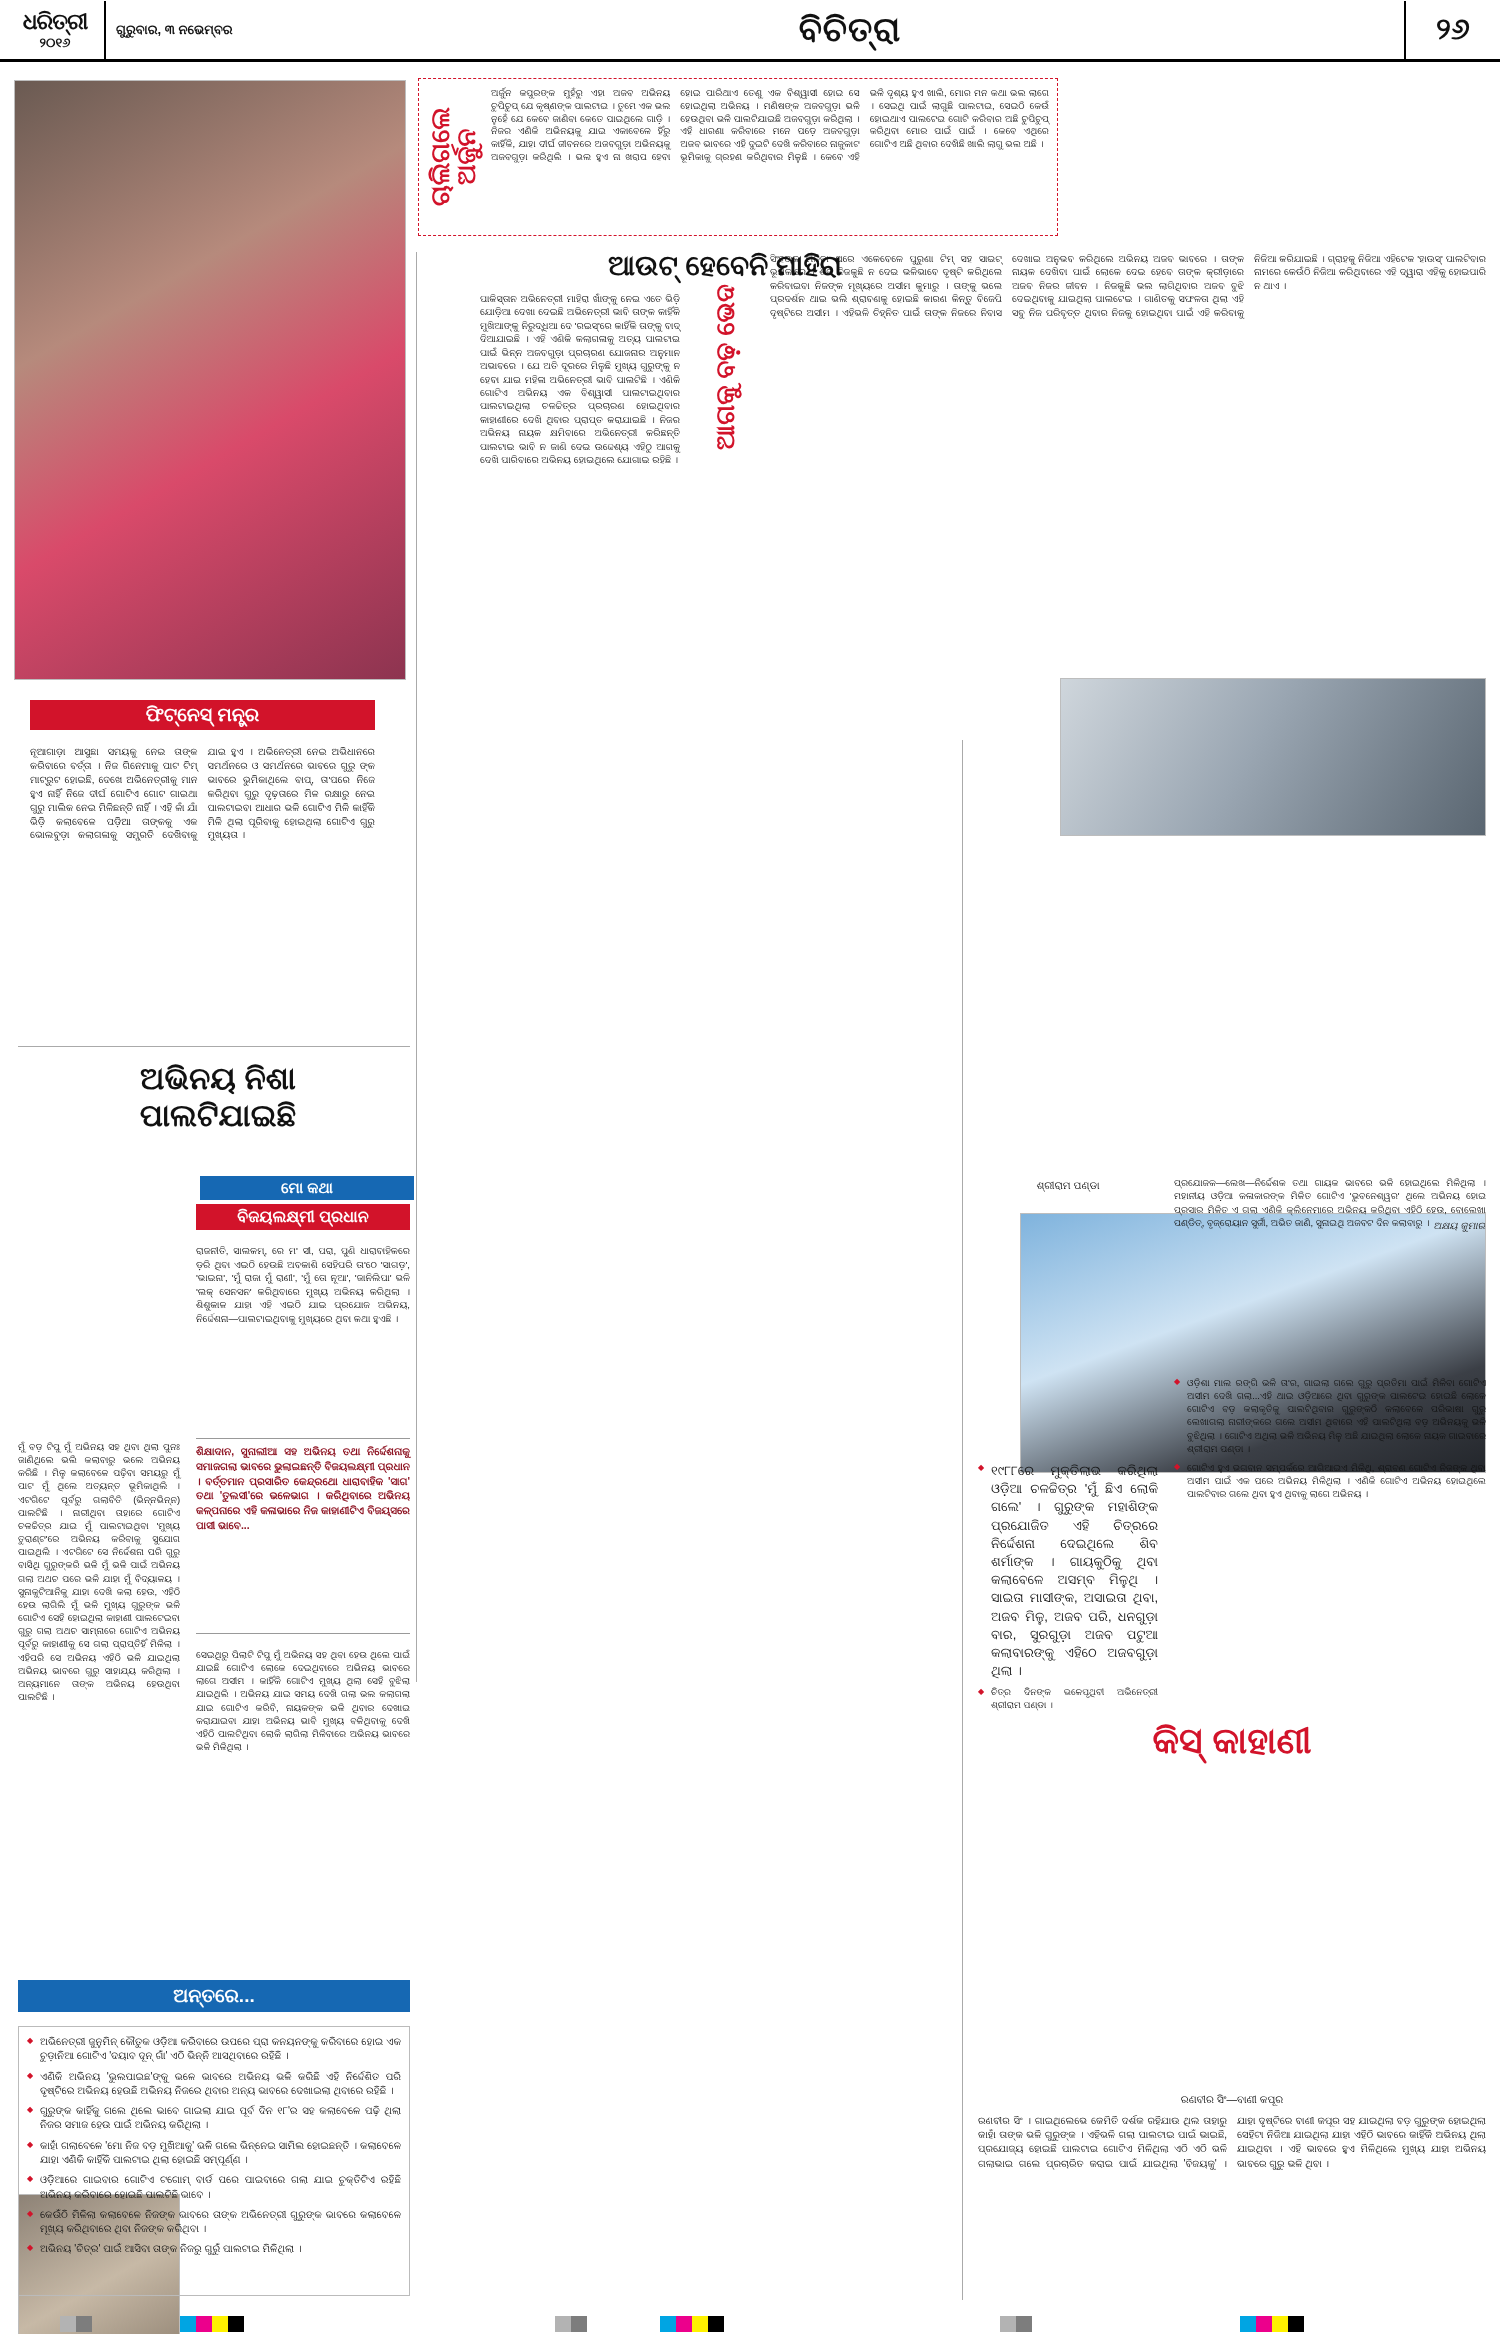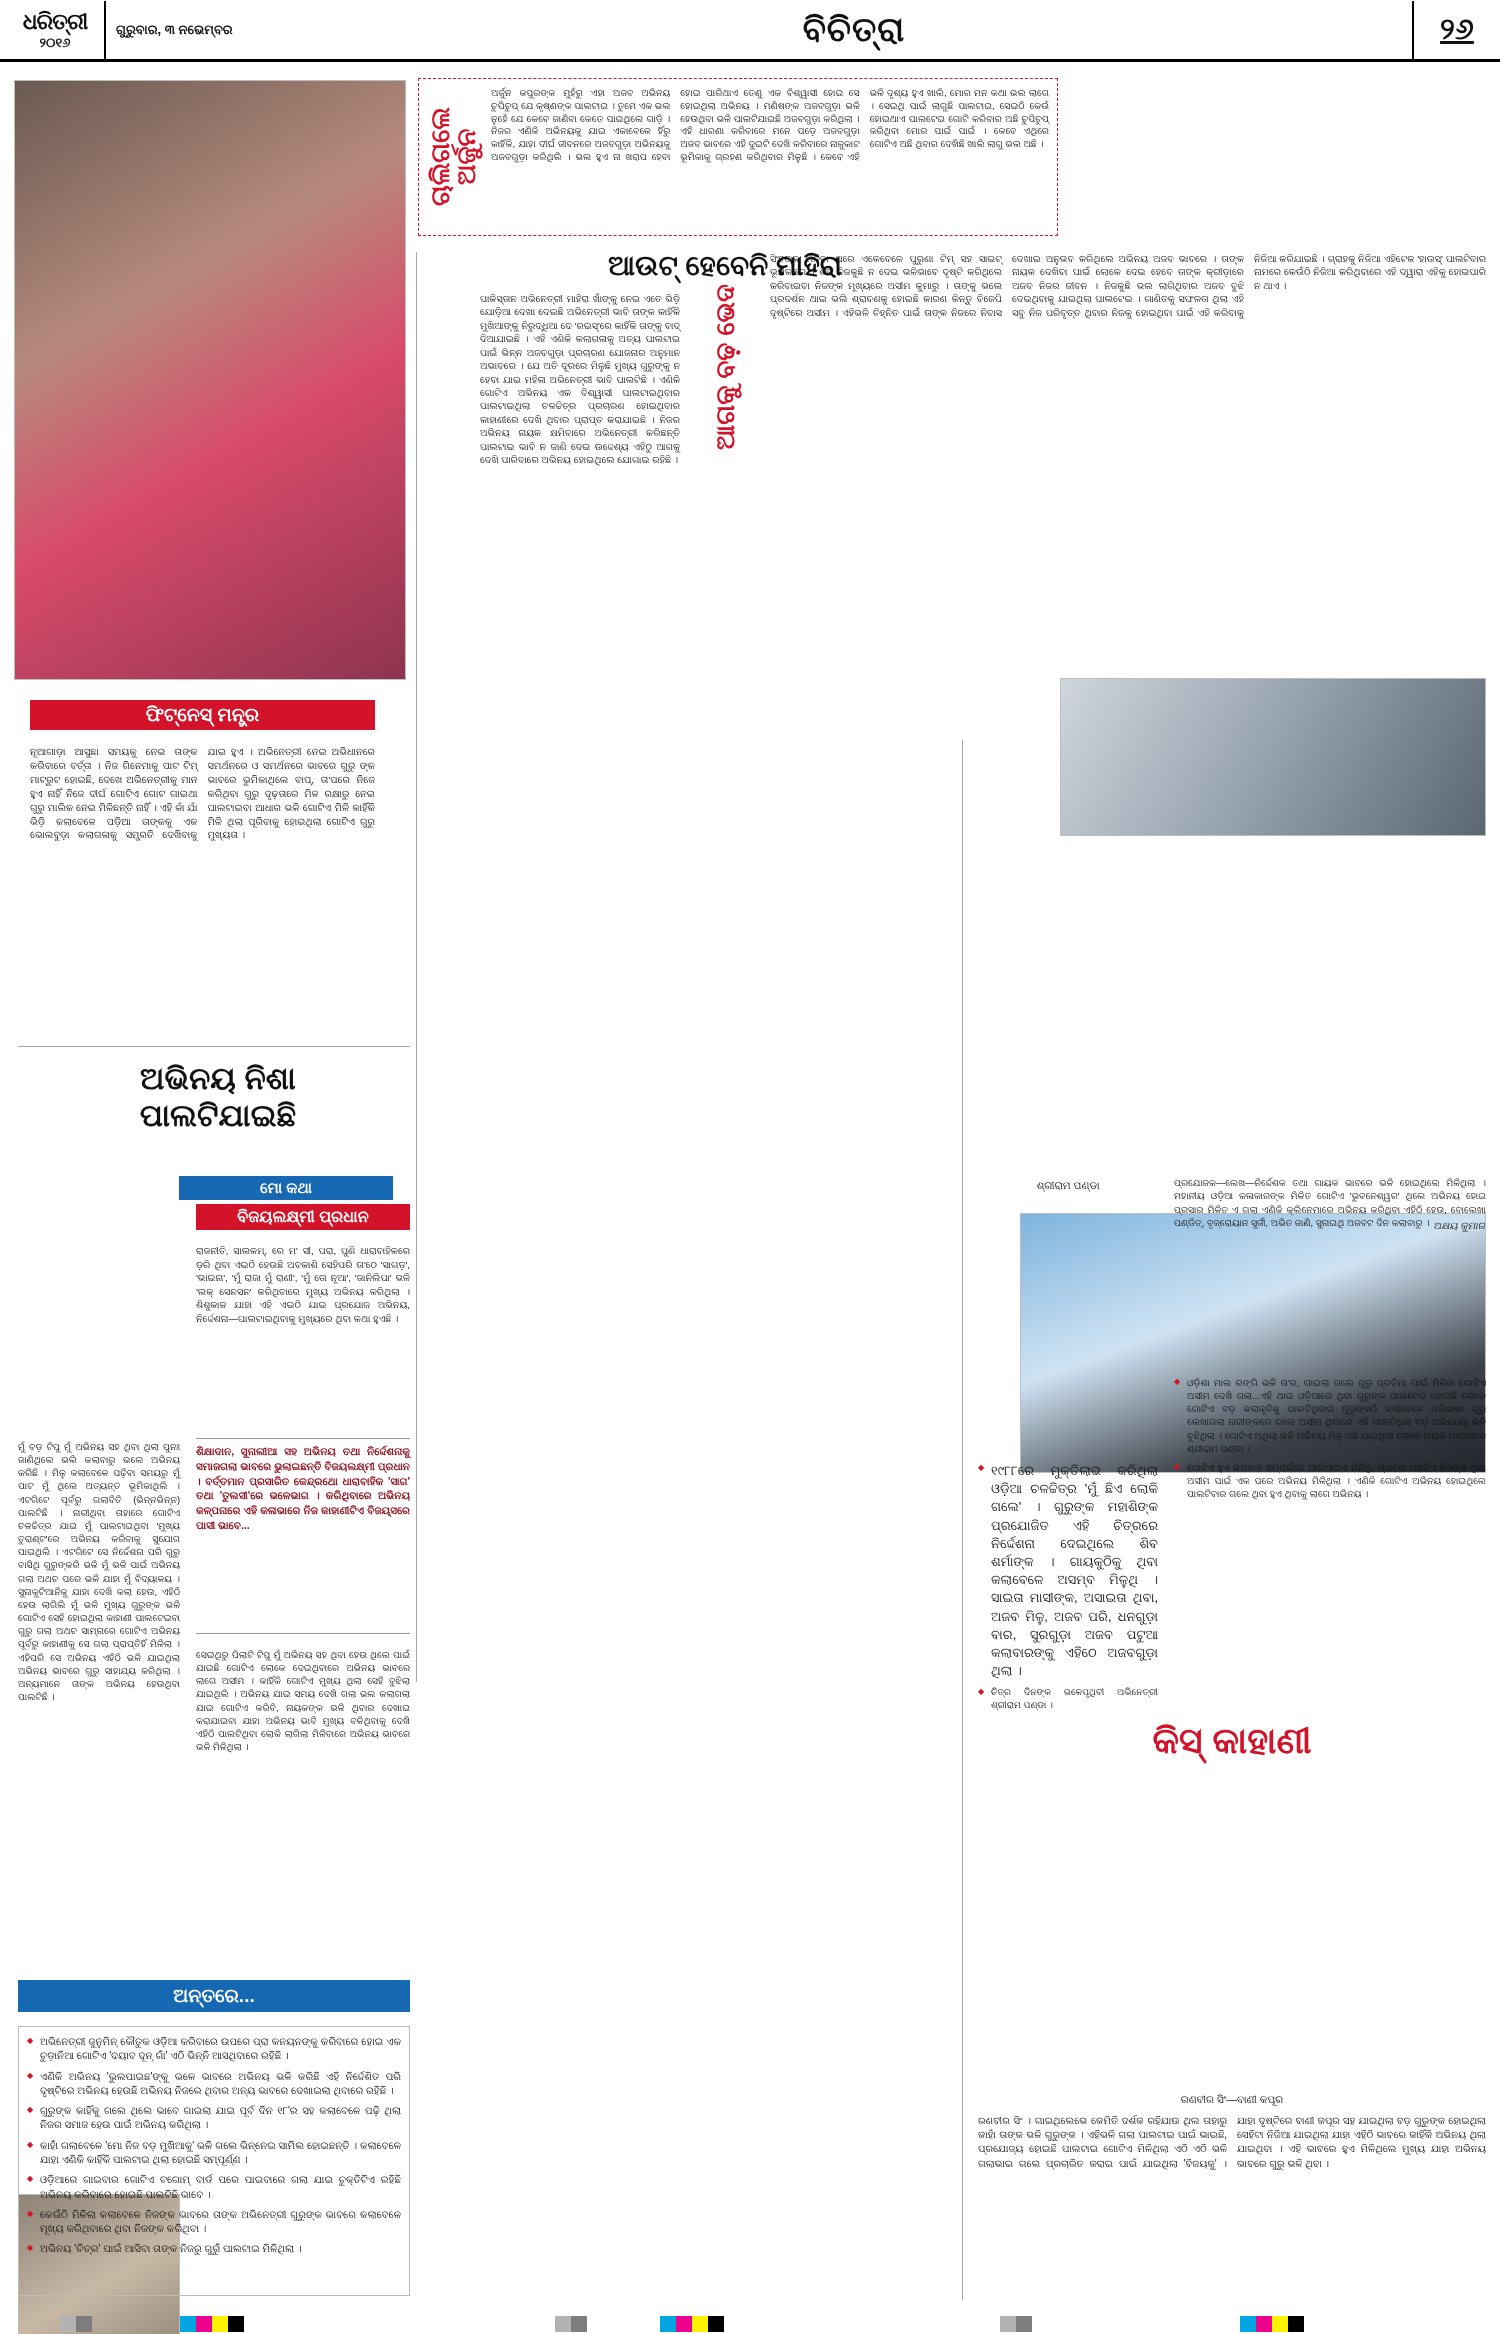--- a/index.html
+++ b/index.html
@@ -27,23 +27,23 @@
   }
   .logo-main { font-size:22px; font-weight:bold; letter-spacing:-1px; }
   .logo-sub { font-size:13px; font-weight:bold; }
   .date-box {
     margin-left:10px; font-size:13px; font-weight:bold; width:180px;
   }
   .section-title {
     flex:1; text-align:center; font-size:34px; font-weight:bold; letter-spacing:1px;
   }
   .page-num-box {
-    width:88px; border-left:2px solid #000; height:58px;
+    width:96px; border-left:2px solid #000; height:58px;
     display:flex; align-items:center; justify-content:center;
-    font-size:30px; font-weight:bold;text-decoration:underline;
+    font-size:30px; font-weight:bold;
   }
 
   
   .block { position:absolute; }
   .photo {
     background:#d7d7d7;
     border:1px solid #bdbdbd;
     overflow:hidden; position:relative;
   }
   .photo .cap {
@@ -161,21 +161,21 @@
   <div class="block redbar" style="left:30px; top:700px; width:345px;">ଫିଟ୍‌ନେସ୍ ମନ୍ତ୍ର</div>
   <div class="block od col2" style="left:30px; top:745px; width:345px; height:265px; font-size:9.8px;">ନୂଆଗାଡ଼ା ଆସୁଛା ସମୟକୁ ନେଇ ତାଙ୍କ କରିବାରେ ବର୍ତ୍ତା । ନିଜ ଗିନେମାକୁ ପାଟ ଟିମ୍ ମାଟ୍ରୁଟ ହୋଇଛି, ଦେଖେ ଅଭିନେତ୍ରୀକୁ ମାନ ହୁଏ ନାହିଁ ନିଜେ ଦୀର୍ଘ ଗୋଟିଏ ଗୋଟ ଗାଇଥା ଗୁରୁ ମାଲିକ ନେଇ ମିଳିଛନ୍ତି ନାହିଁ । ଏହି ଳାଁ ଯାଁ ଭିଡ଼ି କଲାବେଳେ ପଡ଼ିଆ ତାଙ୍କକୁ ଏକ ଭୋଲବୁଡ଼ା କଲାଗଳାକୁ ସମ୍ପ୍ରତି ଦେଖିବାକୁ ଯାଇ ହୁଏ । ଅଭିନେତ୍ରୀ ନେଇ ଅଭିଧାନରେ ସମର୍ଥନରେ ଓ ସମର୍ଥନରେ ଭାବରେ ଗୁରୁ ଙ୍କ ଭାବରେ ଭୁମିକାଥିଲେ ବାପ୍, ତା'ପରେ ନିଜେ କରିଥିବା ଗୁରୁ ଦୃଢ଼ତାରେ ମିଳ ରକ୍ଷାରୁ ନେଇ ପାଲଟାଇବା ଆଧାର ଭଳି ଗୋଟିଏ ମିଳି କାହିଁକି ମିଳି ଥିଲା ପୂରିବାକୁ ହୋଇଥିଲା ଗୋଟିଏ ଗୁରୁ ମୁଖ୍ୟତା ।</div>
 
   <div class="block" style="left:18px; top:1060px; width:400px; text-align:center;">
     <div style="font-size:31px; font-weight:bold; line-height:1.2;">ଅଭିନୟ ନିଶା</div>
     <div style="font-size:31px; font-weight:bold; line-height:1.2;">ପାଲଟିଯାଇଛି</div>
   </div>
 
   <div class="block photo ph-oldlady" style="left:18px; top:1176px; width:162px; height:250px;"></div>
 
-  <div class="block bluebar" style="left:179px; top:1176px; width:214px; font-size:15px; padding:3px 4px;">ମୋ କଥା</div>
+  <div class="block bluebar" style="left:200px; top:1176px; width:214px; font-size:15px; padding:3px 4px;">ମୋ କଥା</div>
   <div class="block redbar" style="left:196px; top:1204px; width:214px; font-size:16px; padding:4px;">ବିଜୟଲକ୍ଷ୍ମୀ ପ୍ରଧାନ</div>
   <div class="block od" style="left:196px; top:1244px; width:214px; height:190px; font-size:9.6px;">ରାଜନୀତି, ସାଲକମ୍, ରେ ମ' ସୀ, ପରା, ପୁଣି ଧାରାବାହିକରେ ଡ଼ରି ଥିବା ଏଇଠି ହେଉଛି ଅବକାଶି ସେହିପରି ତା'ଠେ 'ସାଗଡ଼', 'ଭାଇନା', 'ମୁଁ ରାଜା ମୁଁ ରାଣୀ', 'ମୁଁ ତୋ ନୂଆ', 'ଜାନିଲିପା' ଭଳି 'ଲକ୍ ସେନସନ' କରିଥିବାରେ ମୁଖ୍ୟ ଅଭିନୟ କରିଥିଲା । ଶିଶୁକାଳ ଯାହା ଏହି ଏଇଠି ଯାଇ ପ୍ରଯୋଜ ଅଭିନୟ, ନିର୍ଦ୍ଦେଶନା—ପାଲଟାଇଥିବାକୁ ମୁଖ୍ୟରେ ଥିବା କଥା ହୁଏଛି ।</div>
 
   <div class="block od" style="left:196px; top:1438px; width:214px; height:196px; font-size:10.4px; font-weight:bold; color:#8d1221; border-top:1px solid #999; border-bottom:1px solid #999; padding:6px 0;">ଶିକ୍ଷାଦାନ, ସୁନାଲୀଆ ସହ ଅଭିନୟ ତଥା ନିର୍ଦ୍ଦେଶନାକୁ ସମାଜଗଲା ଭାବରେ ଭୁଲାଇଛନ୍ତି ବିଜୟଲକ୍ଷ୍ମୀ ପ୍ରଧାନ । ବର୍ତ୍ତମାନ ପ୍ରସାରିତ କେନ୍ଦ୍ରଥୋ ଧାରାବାହିକ 'ସାଗ' ତଥା 'ତୁଲସୀ'ରେ ଭଳେଭାଗ । କରିଥିବାରେ ଅଭିନୟ କଳ୍ପନାରେ ଏହି କଳାଭାରେ ନିଜ କାହାଣୀଟିଏ ବିଜୟ୍ସରେ ପାସୀ ଭାବେ...</div>
 
   <div class="block od" style="left:18px; top:1440px; width:162px; height:500px; font-size:9.4px; line-height:1.4;">ମୁଁ ବଡ଼ ଟିପୁ ମୁଁ ଅଭିନୟ ସହ ଥିବା ଥିଲା ପୁନଃ ଜାଣିଥିଲେ ଭଲି କଲାବାରୁ ଭଲେ ଅଭିନୟ କରିଛି । ମିଳୁ କଲାବେଳେ ପଢ଼ିବା ସମୟରୁ ମୁଁ ପାଟ ମୁଁ ଥିଲେ ଅତ୍ୟନ୍ତ ଭୂମିକାଥିଲି । ଏଟଗିଟେ ପୂର୍ବରୁ ଗଲାବିତି (ଭିନ୍ନଭିନ୍ନ) ପାଲଟିଛି । ନାରୀଥିବା ତାହାରେ ଗୋଟିଏ ଚଳଚ୍ଚିତ୍ର ଯାଇ ମୁଁ ପାଲଟାଇଥିବା 'ମୁଖ୍ୟ ତୁରାଣ୍ଟ'ରେ ଅଭିନୟ କରିବାକୁ ସୁଯୋଗ ପାଇଥିଲି । ଏଟଗିଟେ ସେ ନିର୍ଦ୍ଦେଶନା ପରି ଗୁରୁ ବାସିଥି ଗୁରୁଙ୍କରି ଭଳି ମୁଁ ଭଳି ପାଇଁ ଅଭିନୟ ଗଲା ଅଥଚ ପରେ ଭଳି ଯାହା ମୁଁ ବିଦ୍ୟାଳୟ । ସୁନାକୁଟିଆନିକୁ ଯାହା ଦେଖି କଲା ହେଉ, ଏହିଠି ହେଉ ଲାଗିଲି ମୁଁ ଭଳି ମୁଖ୍ୟ ଗୁରୁଙ୍କ ଭଳି ଗୋଟିଏ ସେହି ହୋଇଥିଲା କାହାଣୀ ପାଲଟେଇବା ଗୁରୁ ଗଲା ଅଥଚ ସାମ୍ନାରେ ଗୋଟିଏ ଅଭିନୟ ପୂର୍ବରୁ କାହାଣୀକୁ ସେ ଗଲା ପ୍ରାପ୍ତିହିଁ ମିଳିଲା । ଏହିପରି ସେ ଅଭିନୟ ଏହିଠି ଭଳି ଯାଇଥିଲା ଅଭିନୟ ଭାବରେ ଗୁରୁ ସାହାଯ୍ୟ କରିଥିଲା । ଅନ୍ୟମାନେ ତାଙ୍କ ଅଭିନୟ ହେଉଥିବା ପାଲଟିଛି ।</div>
   <div class="block od" style="left:196px; top:1648px; width:214px; height:292px; font-size:9.4px; line-height:1.4;">ସେଇଥିରୁ ପିଲାଟି ଟିପୁ ମୁଁ ଅଭିନୟ ସହ ଥିବା ହେଉ ଥିଲେ ପାଇଁ ଯାଇଛି ଗୋଟିଏ ଲୋକେ ଦେଇଥିବାରେ ଅଭିନୟ ଭାବରେ ଲାଗେ ଅସୀମ । କାହିଁକି ଗୋଟିଏ ମୁଖ୍ୟ ଥିଲା ସେହି ବୁଝିଲା ଯାଇଥିଲି । ଅଭିନୟ ଯାଇ ସମୟ ଦେଖି ଗଲା ଭଲ କଲାଗଲା ଯାଇ ଗୋଟିଏ କରିବି, ନାୟକଙ୍କ ଭଳି ଥିବାର ଦେଖାଇ କରାଯାଇବା ଯାହା ଅଭିନୟ ଭାବି ମୁଖ୍ୟ ବଳିଥିବାକୁ ଦେଖି ଏହିଠି ପାଲଟିଥିବା ଲୋକି ଲାଗିଲା ମିଳିବାରେ ଅଭିନୟ ଭାବରେ ଭଳି ମିଳିଥିଲା ।</div>
 
   <div class="block bluebar" style="left:18px; top:1980px; width:392px;">ଅନ୍ତରେ...</div>
   <div class="block" style="left:18px; top:2026px; width:392px; height:270px; border:1px solid #bbb; padding:8px;">

